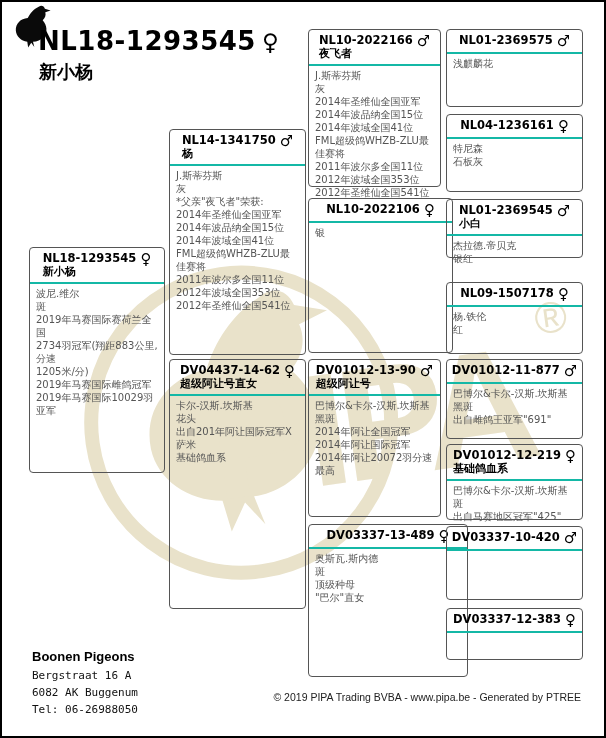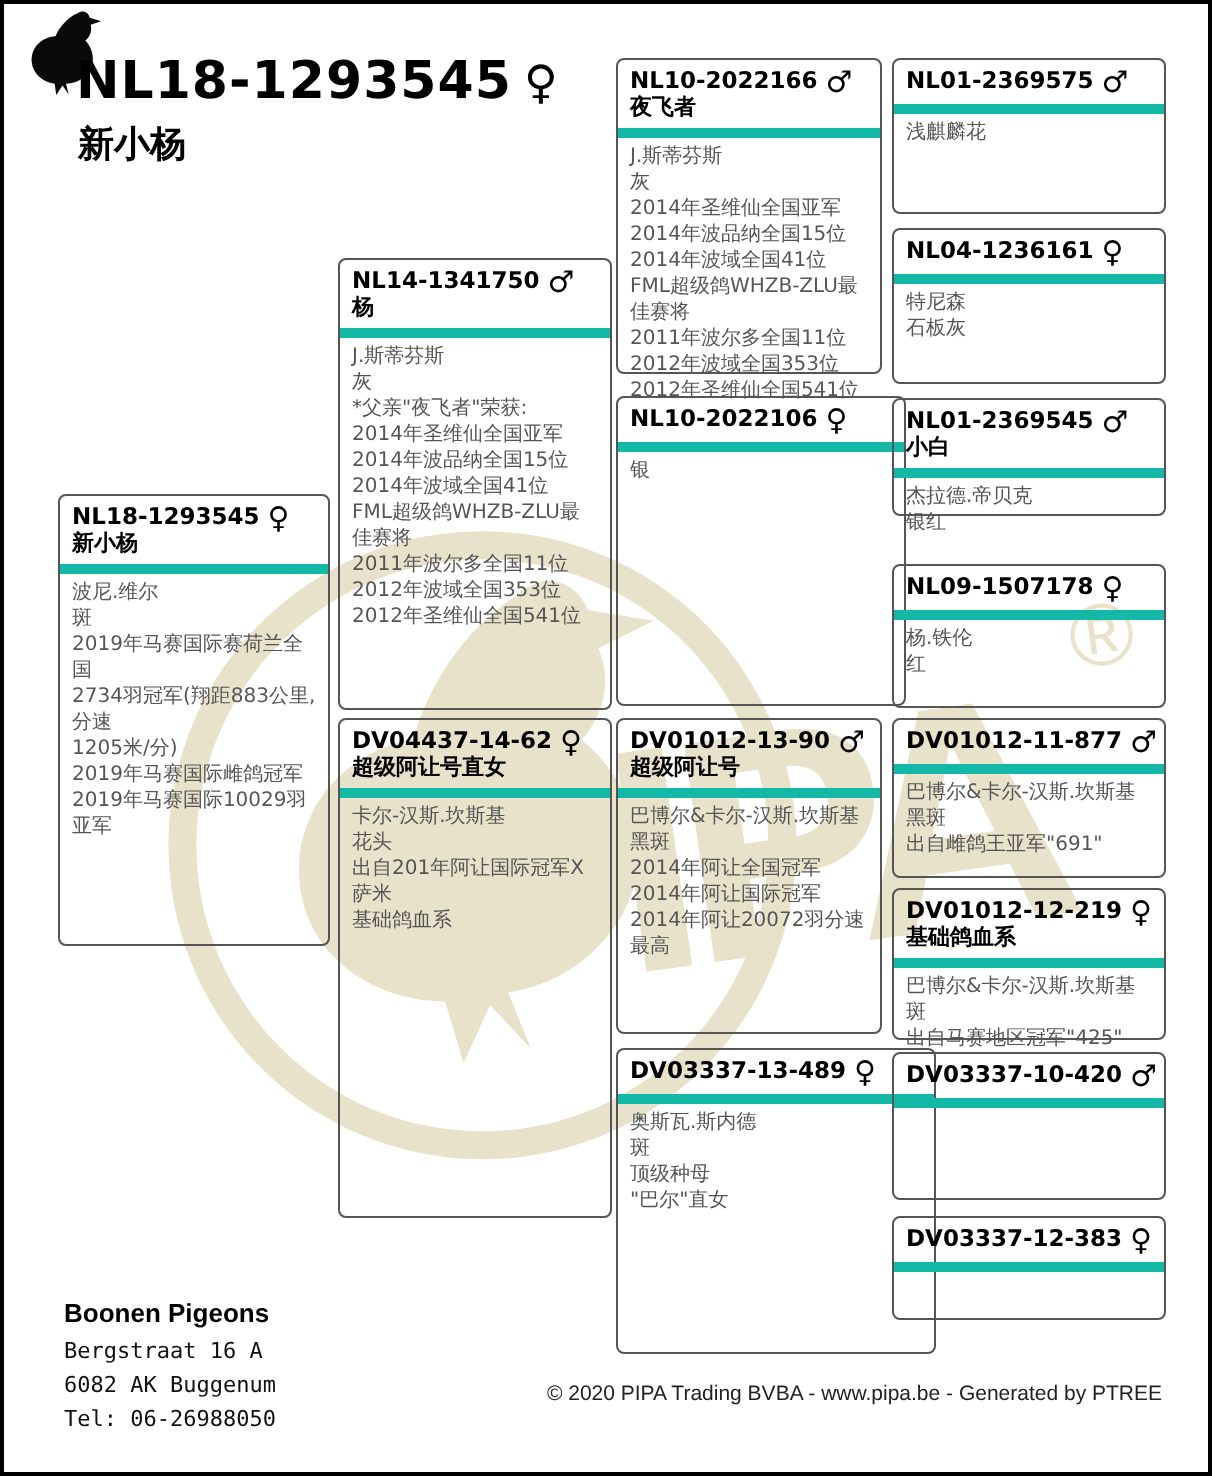--- a/index.html
+++ b/index.html
@@ -21,22 +21,22 @@
   .title .sexmark{font-size:23px;font-weight:bold;margin-left:6px;}
   .subtitle{position:absolute;left:37px;top:58px;font-size:18px;font-weight:bold;z-index:2;}
   
   .box{
     position:absolute;z-index:1;
     border:1px solid #555;border-radius:4px;
     background:transparent;
     box-sizing:border-box;
   }
   .box-hd{
-    display:flex;justify-content:flex-start;align-items:flex-start;
-    border-bottom:5px solid #14b8a6;
+    display:flex;justify-content:center;align-items:flex-start;
+    border-bottom:2px solid #14b8a6;
     padding:3px 6px 2px 6px;
   }
   .ring{font-size:11.5px;font-weight:bold;line-height:1.25;white-space:nowrap;}
   .pname{font-size:11px;font-weight:bold;line-height:1.3;}
   .sex{font-size:15px;font-weight:bold;line-height:1.1;padding-left:4px;}
   .box-bd{
     padding:3px 6px;font-size:10px;line-height:1.3;color:#555;
     white-space:pre-line;
   }
   
@@ -291,15 +291,15 @@
     <div class="box-bd"></div>
   </div>
 
   <div class="owner">
     <div class="owner-name">Boonen Pigeons</div>
     <div class="owner-lines">Bergstraat 16 A
 6082 AK Buggenum
 Tel: 06-26988050</div>
   </div>
 
-  <div class="copyright">© 2020 PIPA Trading BVBA - www.pipa.be - Generated by PTREE</div>
+  <div class="copyright">© 2019 PIPA Trading BVBA - www.pipa.be - Generated by PTREE</div>
 
 </div>
 
 </body></html>

